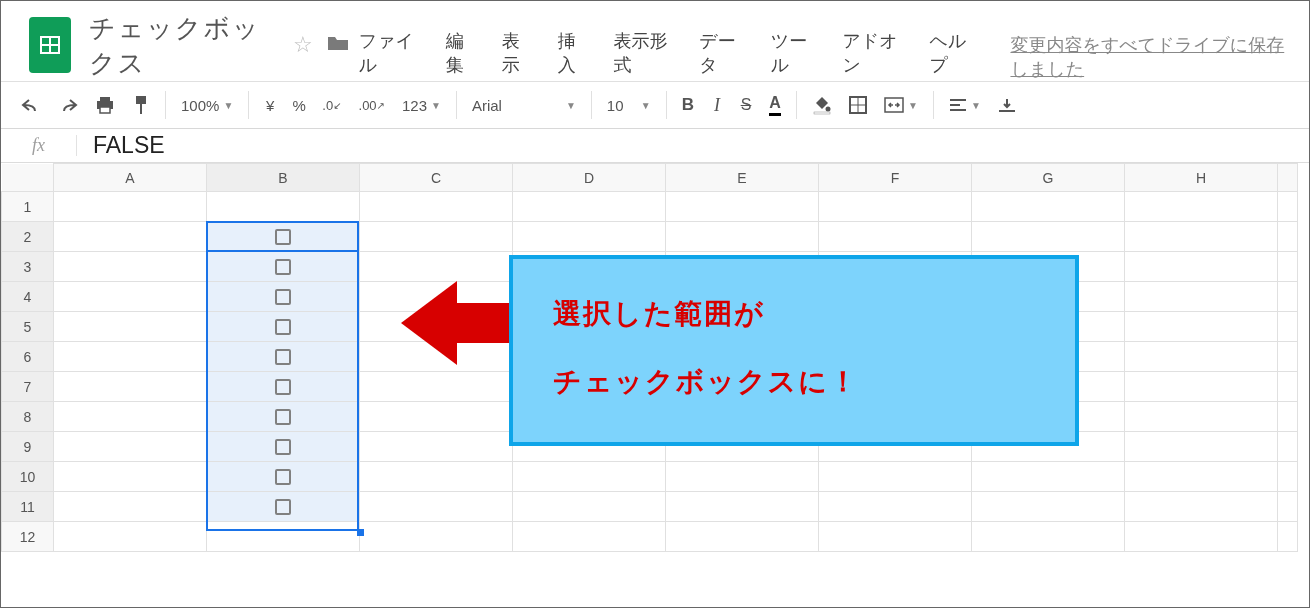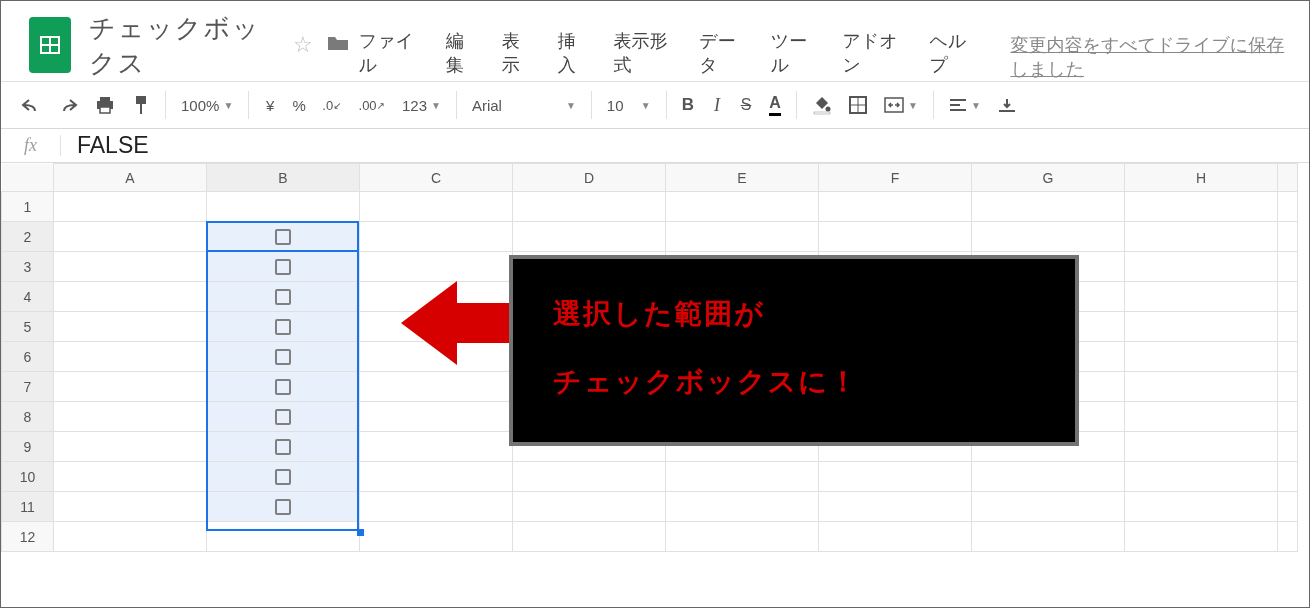--- a/index.html
+++ b/index.html
@@ -97,21 +97,21 @@
     font-weight: bold;
   }
   
   .formula-bar {
     display:flex;
     align-items:center;
     border-bottom:1px solid #dcdcdc;
     height: 34px;
   }
   .fx {
-    width: 60px;
+    width: 76px;
     color:#9e9e9e;
     font-style: italic;
     font-family: serif;
     font-size: 18px;
     text-align:center;
     border-right: 1px solid #e2e2e2;
   }
   .fval {
     padding-left: 16px;
     font-size: 23px;
@@ -186,22 +186,22 @@
   }
   .drag-handle {
     position:absolute;
     width:7px; height:7px;
     background:#1a73e8;
     z-index:7;
   }
   
   .callout {
     position:absolute;
-    border:4px solid #737373;
-    background:#000000;
+    border:4px solid #0ea5e9;
+    background:#7dd3fc;
     padding: 26px 40px;
     z-index:20;
   }
   .callout .line {
     color:#d70000;
     font-size:28px;
     font-weight:bold;
     letter-spacing: 2px;
     margin: 10px 0 30px 0;
   }

